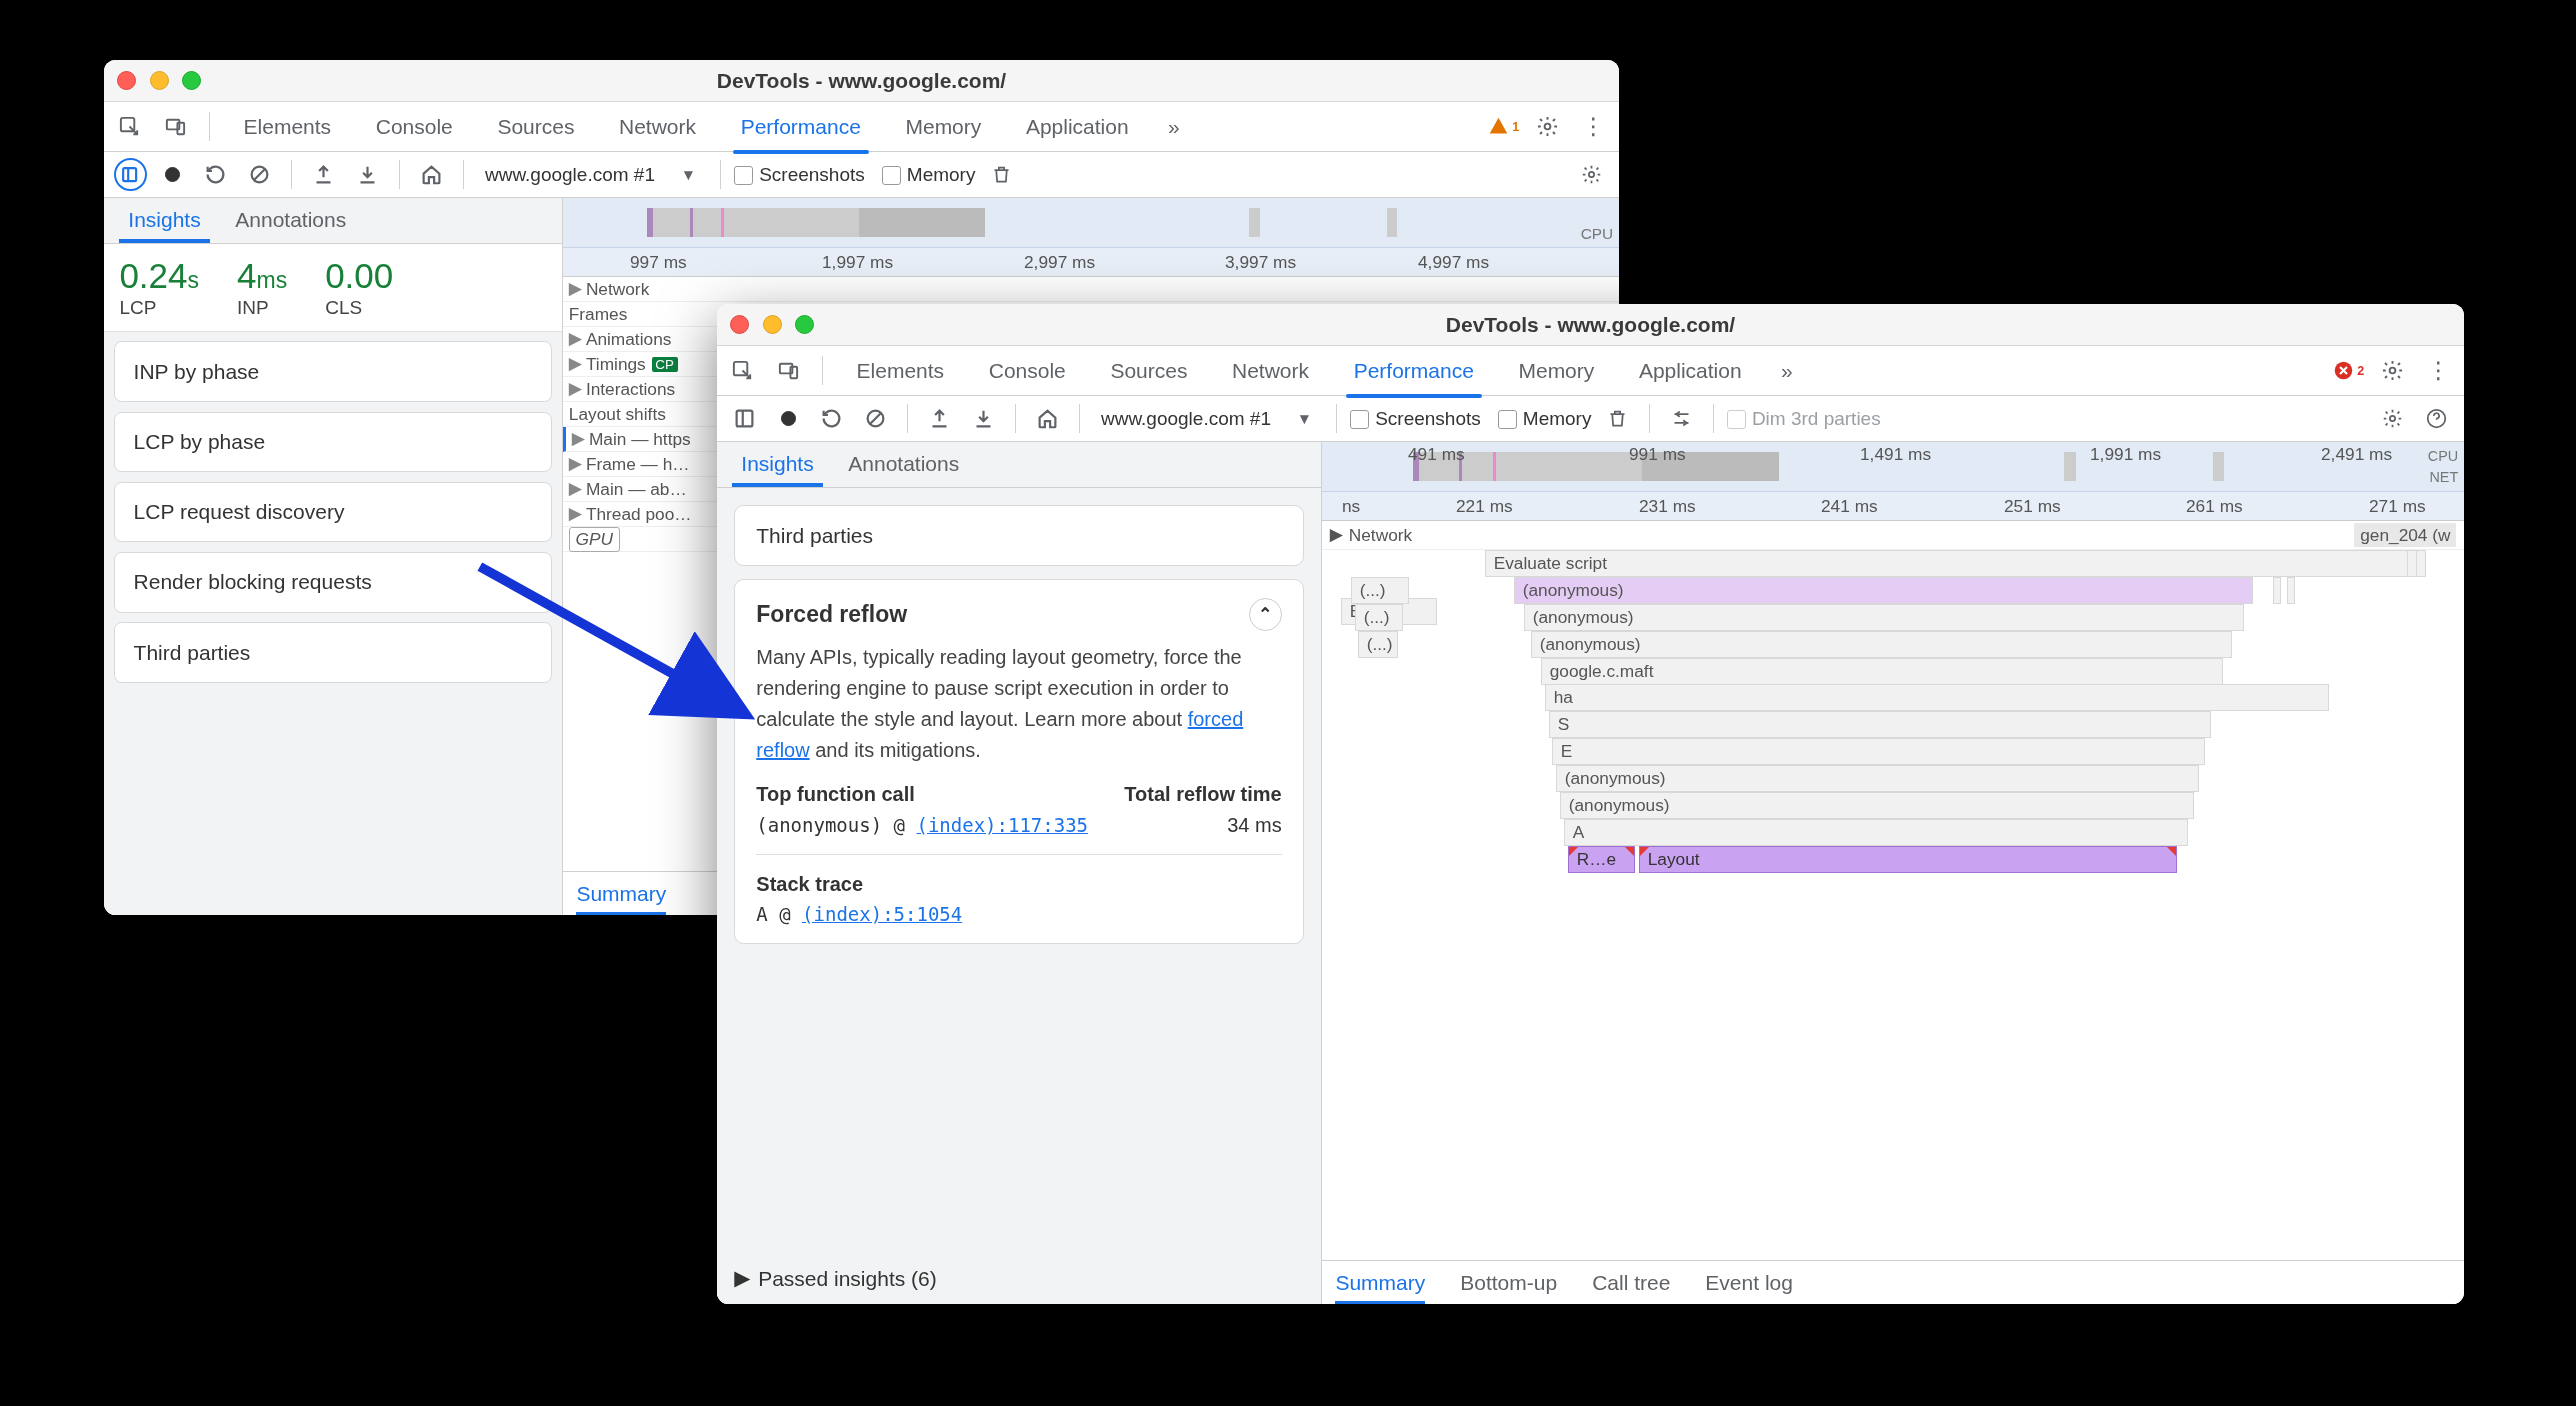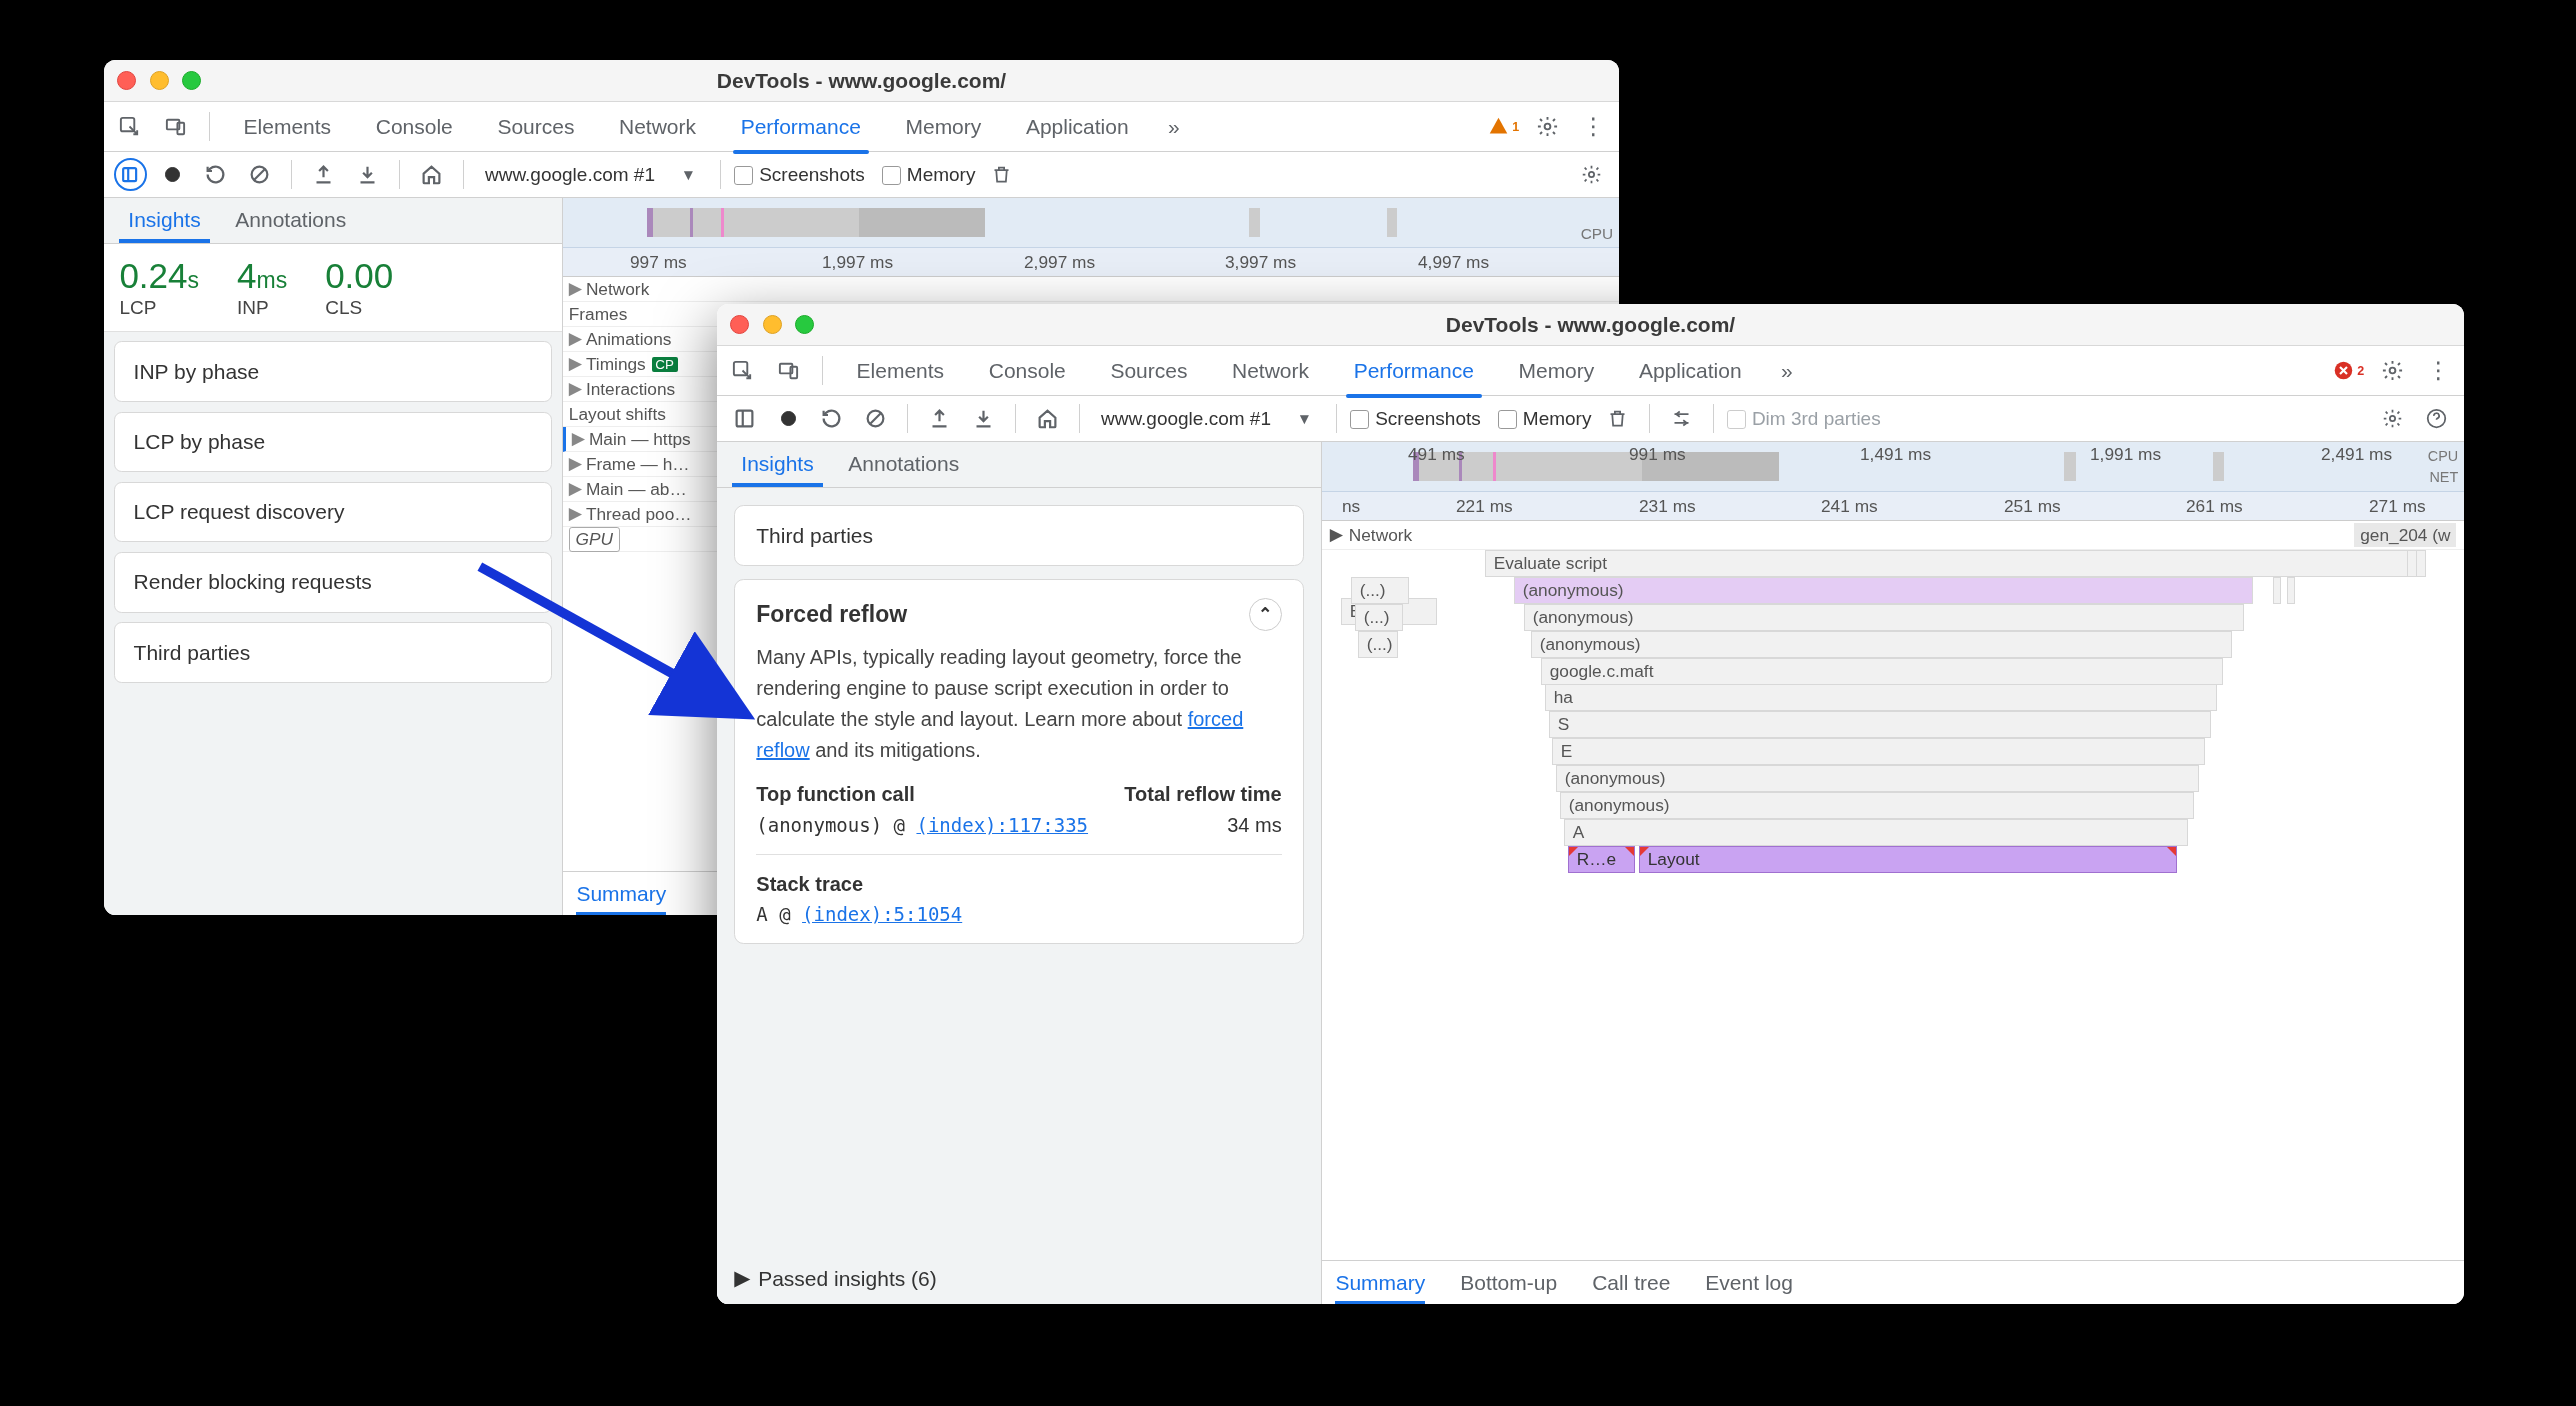--- a/index.html
+++ b/index.html
@@ -740,21 +740,21 @@
         <div class="flame-row" style="left:19px; top:0; width:96px;margin-top:48px;">Ev…pt</div>
         <div class="flame-row" style="left:29px; top:27px; width:58px;">(...)</div>
         <div class="flame-row" style="left:33px; top:54px; width:48px;">(...)</div>
         <div class="flame-row" style="left:36px; top:81px; width:40px;">(...)</div>
 
         <div class="flame-row" style="left:163px; top:0; width:941px;">Evaluate script</div>
         <div class="flame-row highlight" style="left:192px; top:27px; width:739px;">(anonymous)</div>
         <div class="flame-row" style="left:202px; top:54px; width:720px;">(anonymous)</div>
         <div class="flame-row" style="left:209px; top:81px; width:701px;">(anonymous)</div>
         <div class="flame-row" style="left:219px; top:108px; width:682px;">google.c.maft</div>
-        <div class="flame-row" style="left:223px; top:134px; width:672px;">ha</div>
+        <div class="flame-row" style="left:223px; top:134px; width:784px;">ha</div>
         <div class="flame-row" style="left:227px; top:161px; width:662px;">S</div>
         <div class="flame-row" style="left:230px; top:188px; width:653px;">E</div>
         <div class="flame-row" style="left:234px; top:215px; width:643px;">(anonymous)</div>
         <div class="flame-row" style="left:238px; top:242px; width:634px;">(anonymous)</div>
         <div class="flame-row" style="left:242px; top:269px; width:624px;">A</div>
         <div class="flame-row purple redcorner" style="left:246px; top:296px; width:67px;">R…e</div>
         <div class="flame-row purple redcorner" style="left:317px; top:296px; width:538px;">Layout</div>
 
         <div class="flame-row" style="left:951px; top:27px; width:7.7px;padding:0;"></div>
         <div class="flame-row" style="left:965px; top:27px; width:7.7px;padding:0;"></div>

